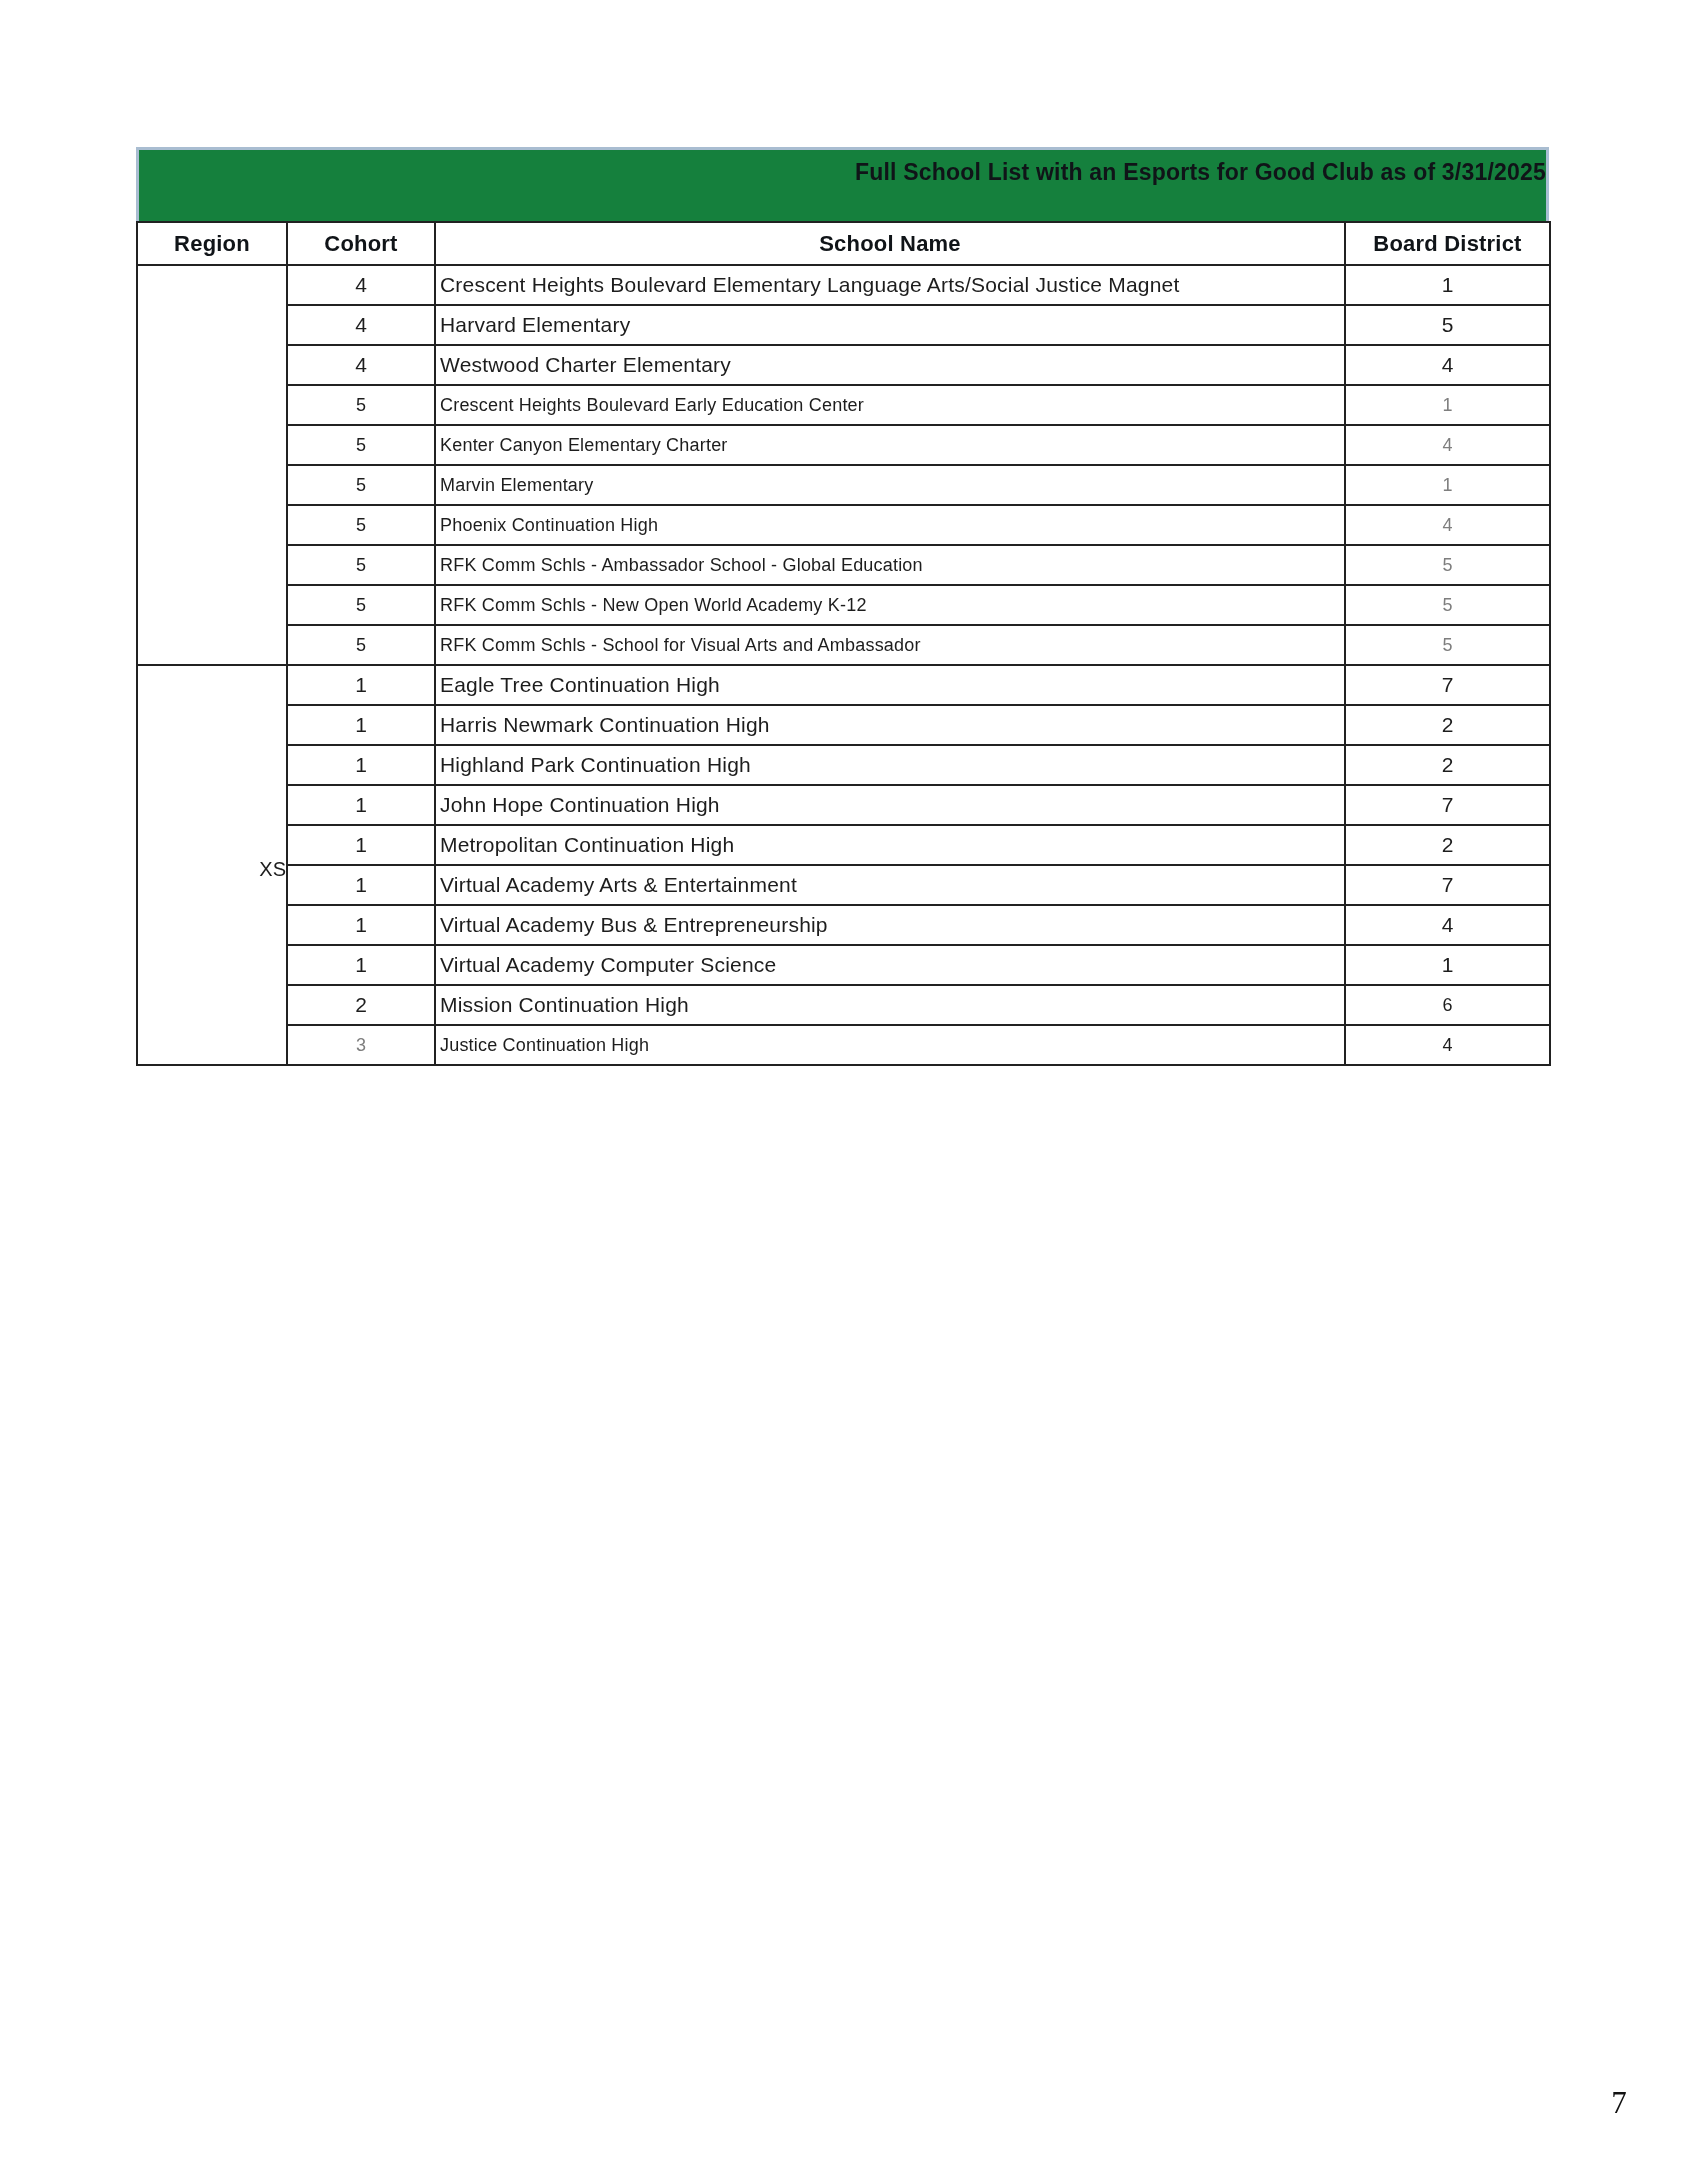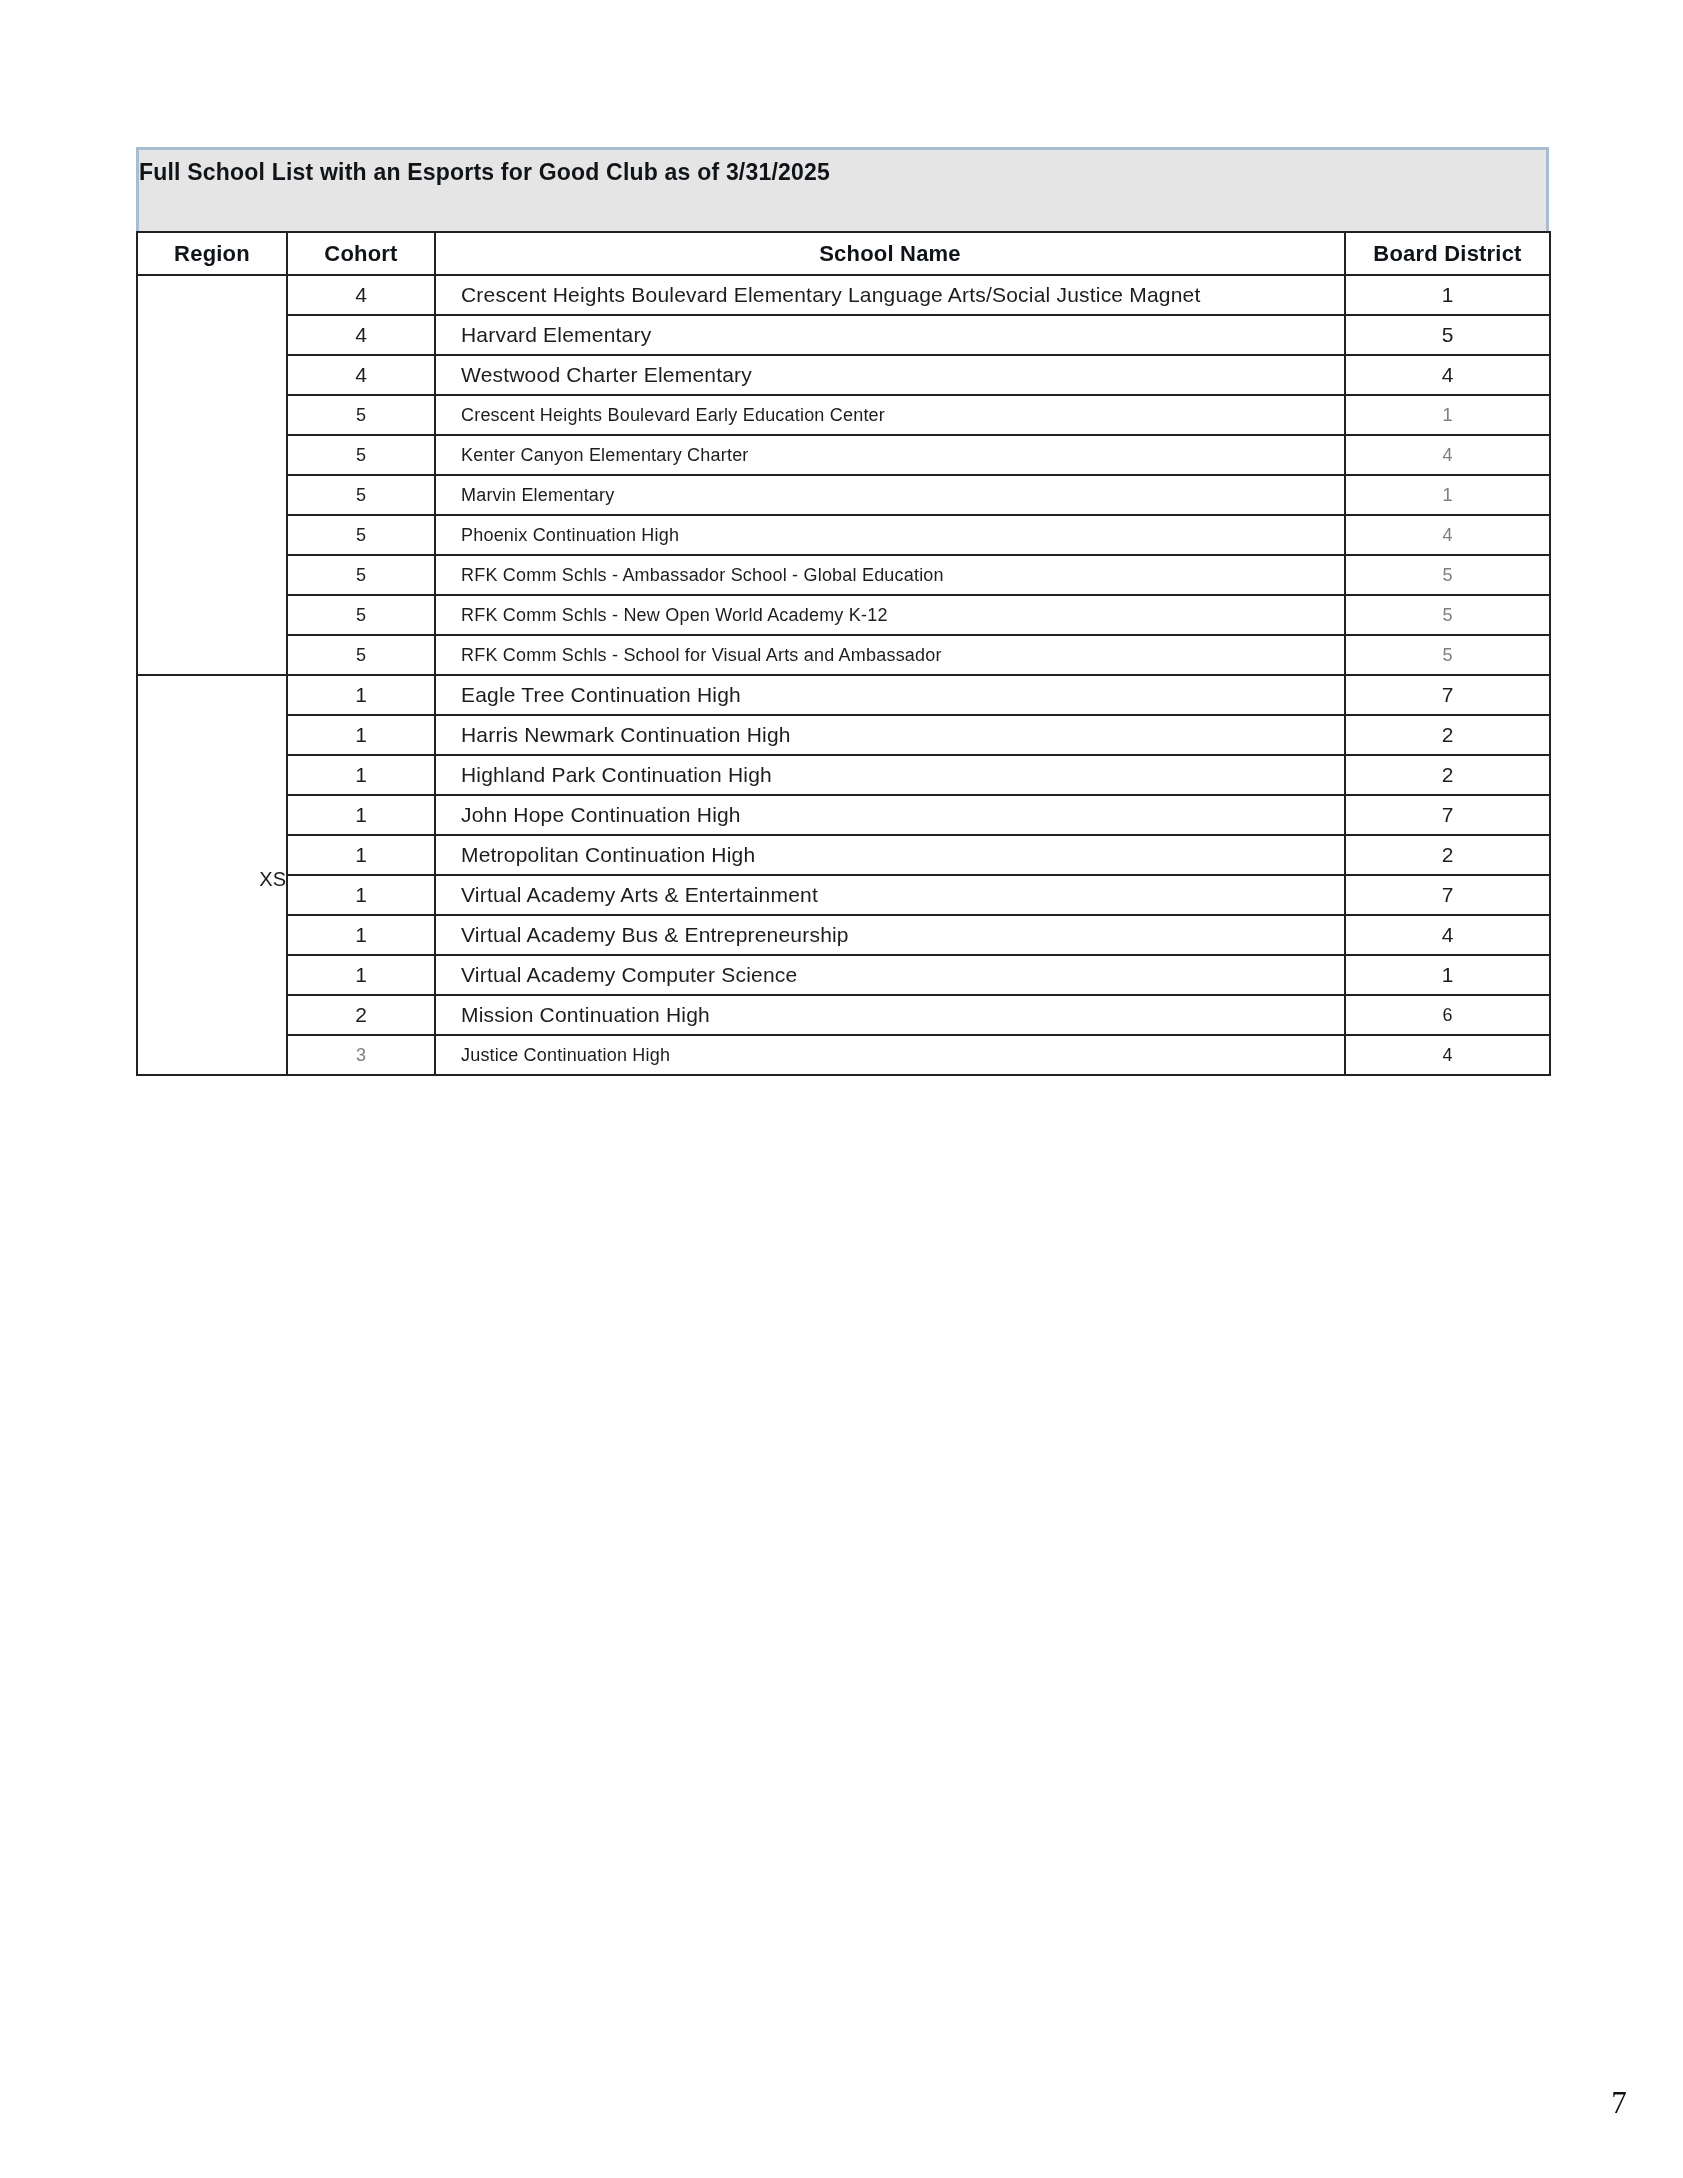--- a/index.html
+++ b/index.html
@@ -1,44 +1,44 @@
 <!DOCTYPE html>
 <html><head>
 <meta charset="utf-8">
 <style>
   * { margin:0; padding:0; box-sizing:border-box; }
   html,body { width:1683px; height:2178px; background:#ffffff;
               font-family:"Liberation Sans", sans-serif; color:#1d1d1d; }
   .doc-table-wrap { position:absolute; left:136px; top:147px; width:1413px; }
 
   .title-bar {
-    height:84px; background:#e5e5e5;
+    height:74px; background:#15803d;
     border:3px solid #a9bdd1; border-bottom:none;
-    text-align:left; padding-top:9px;
+    text-align:right; padding-top:9px;
     font-size:23px; font-weight:bold; color:#101418;
     letter-spacing:0.2px;
   }
 
   table.school-table { border-collapse:collapse; table-layout:fixed; width:100%; }
   col.c-region { width:150px; }
   col.c-cohort { width:148px; }
   col.c-school { width:910px; }
   col.c-board  { width:205px; }
 
   .school-table th, .school-table td { border:2px solid #212121; overflow:hidden; white-space:nowrap; }
 
   .school-table th {
     height:43px; font-size:22px; font-weight:bold; color:#101418;
     text-align:center; letter-spacing:0.2px;
   }
 
   .school-table td { height:40px; vertical-align:middle; }
 
   .num    { text-align:center; }
-  .name   { text-align:left; padding-left:25px; letter-spacing:0.2px; }
+  .name   { text-align:left; padding-left:4px; letter-spacing:0.2px; }
   .lg     { font-size:21px; }
   .sm     { font-size:18px; }
   .muted  { color:#7e7e7e; }
 
   .region-cell {
     text-align:right; vertical-align:top; padding-top:9px; font-size:20px;
   }
   
   .hide-top { border-top-style:hidden; }
 

